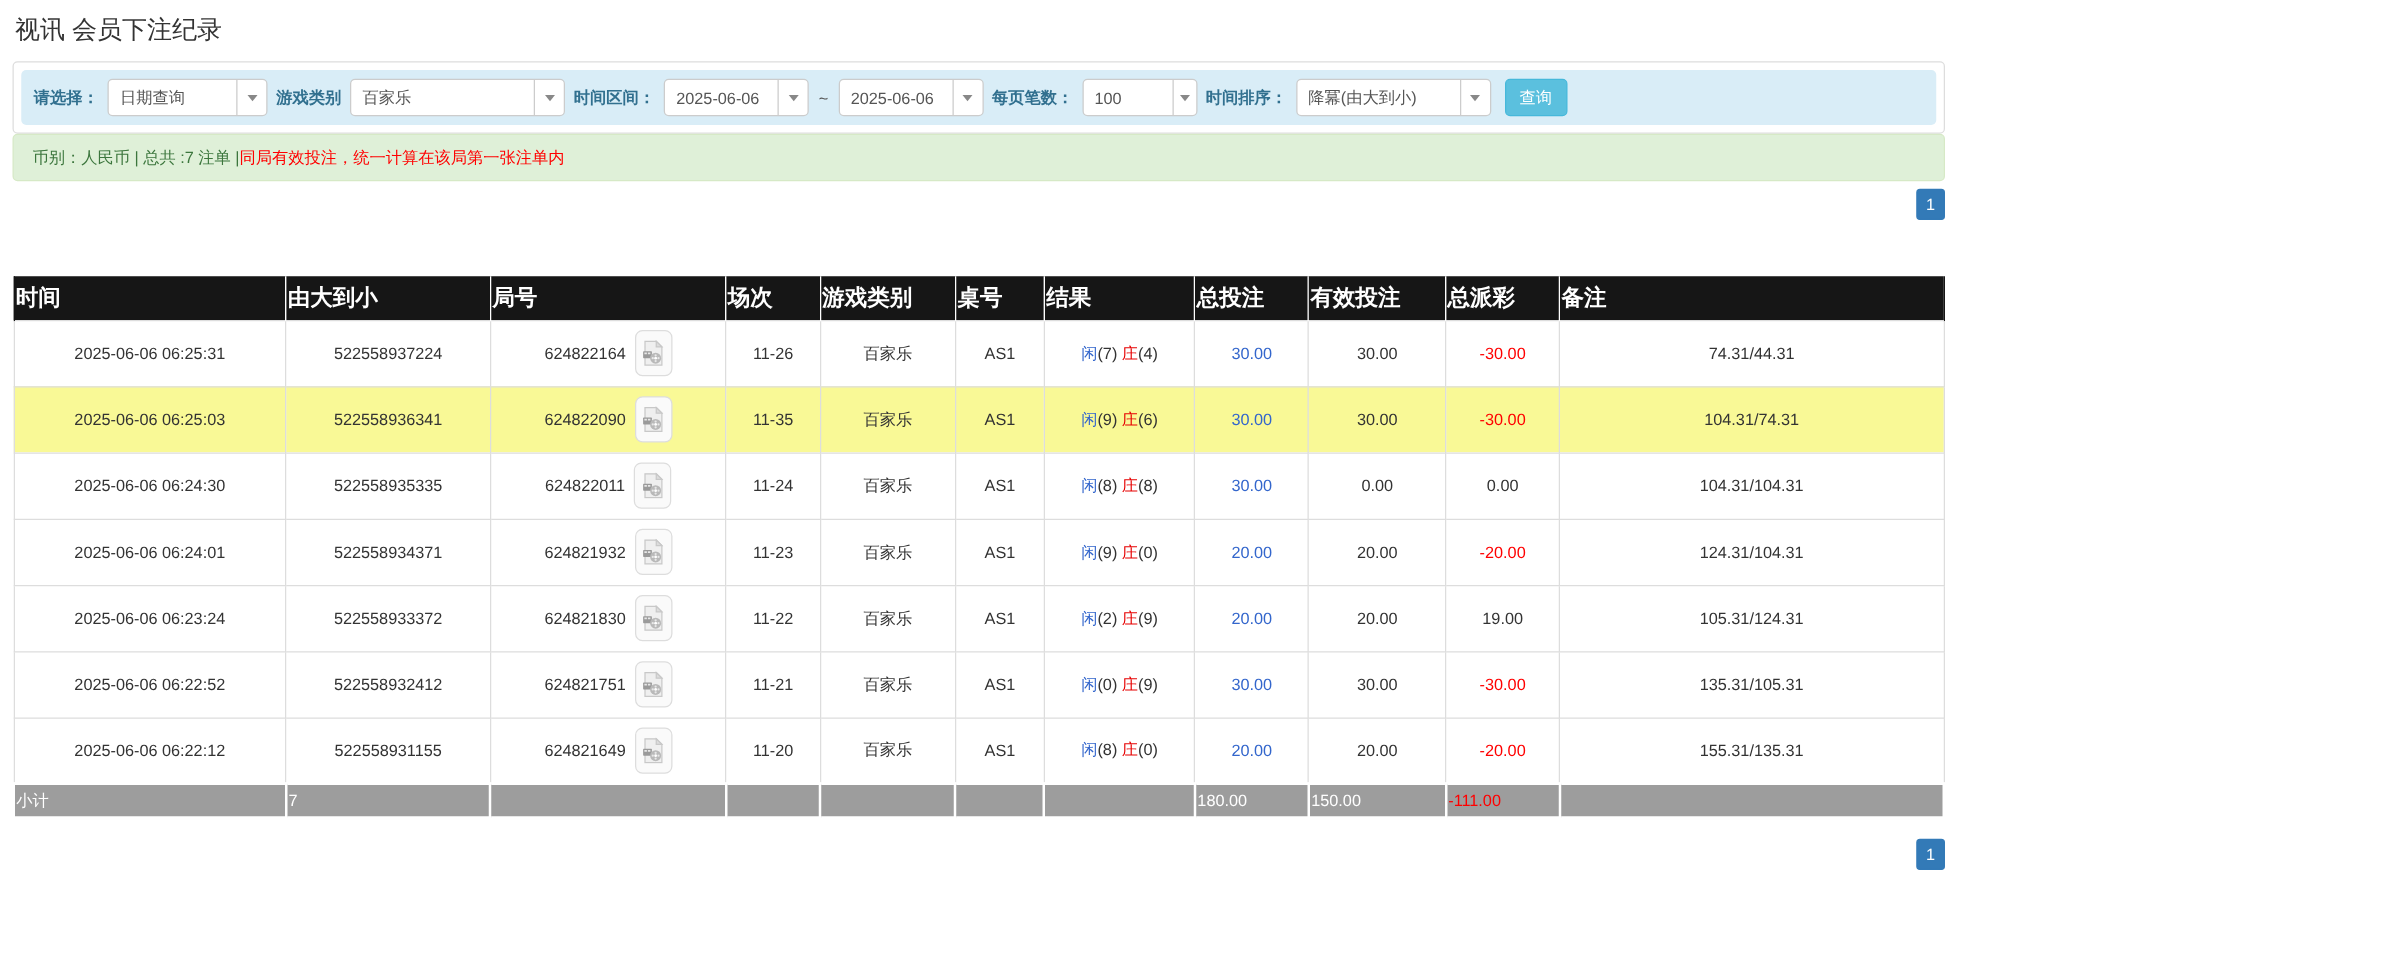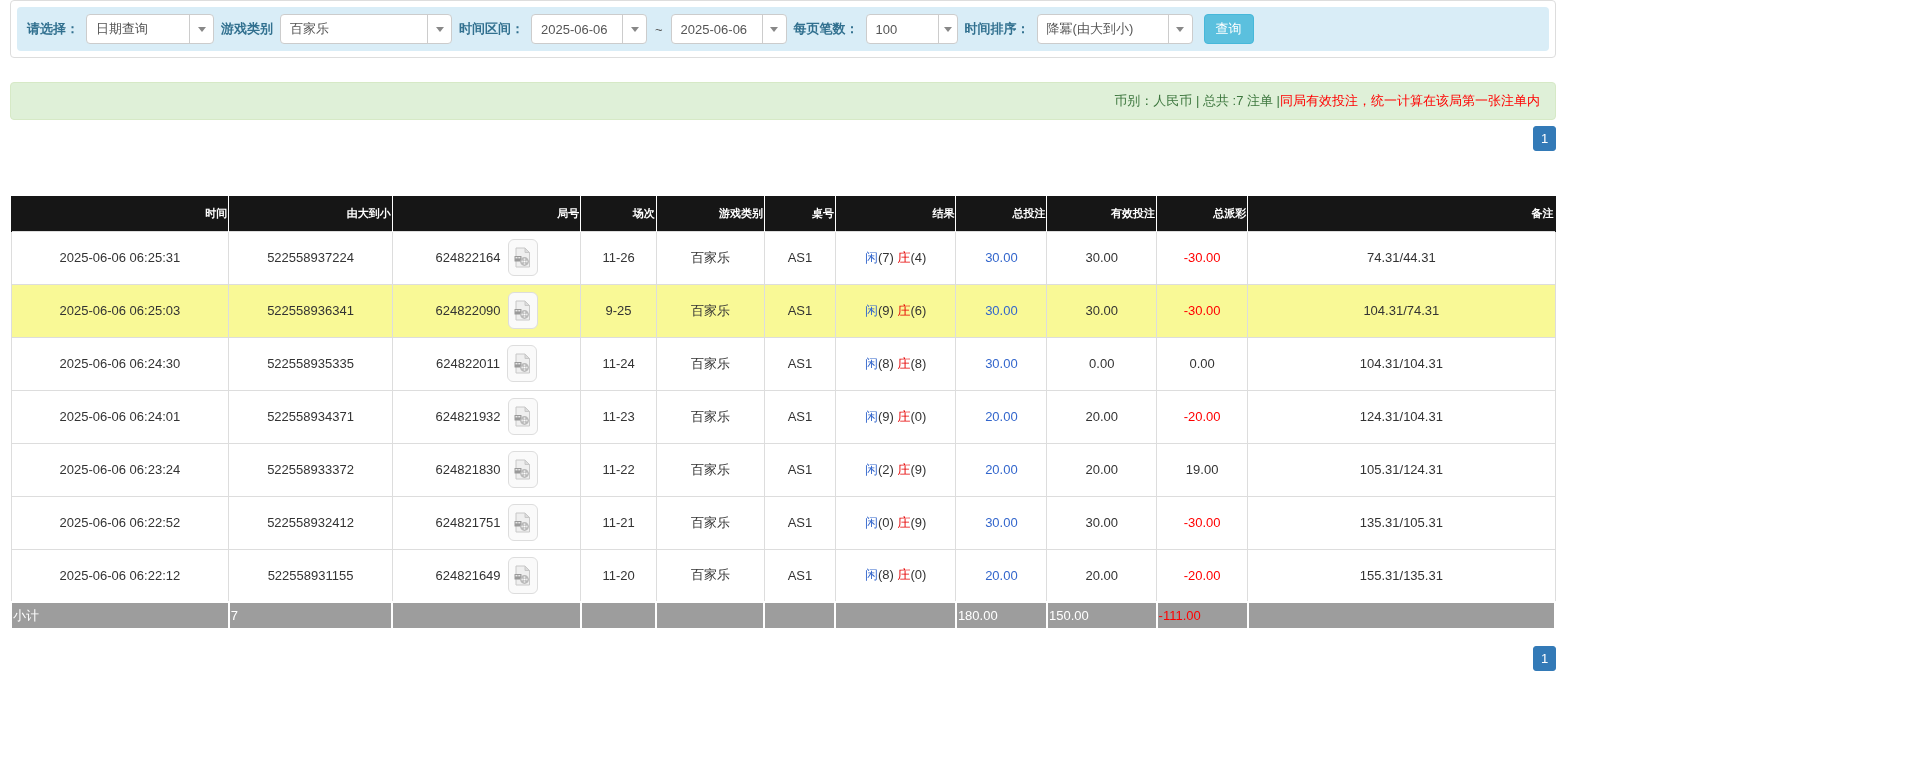--- a/index.html
+++ b/index.html
@@ -31,41 +31,41 @@
   .w-size { width: 92px; gap: 32px; } .w-sort { width: 156px; }
   .tilde { color: #555; padding: 0 1px; }
   .btn-search {
     background: #5bc0de; border: 1px solid #46b8da; color: #fff; border-radius: 4px;
     height: 30px; padding: 0 11px; font-size: 13px; cursor: pointer; margin-left: 4px;
     font-family: inherit;
   }
 
   
   .alert {
-    margin-top: 24px; background: #dff0d8; border: 1px solid #d6e9c6; border-radius: 4px;
-    padding: 9px 15px; display: flex; justify-content: flex-end; align-items: center;
+    background: #dff0d8; border: 1px solid #d6e9c6; border-radius: 4px;
+    padding: 9px 15px; display: flex; justify-content: flex-start; align-items: center;
     color: #3c763d;
   }
   .alert .note { color: #f00; }
 
   
   .pager { display: flex; justify-content: flex-end; }
   .pager.top { margin: 6px 0 45px; }
   .pager.bottom { margin-top: 16px; }
   .page-btn {
     min-width: 23px; height: 25px; background: #337ab7; color: #fff; border: 1px solid #337ab7;
     border-radius: 3px; font-size: 13px; cursor: pointer; padding: 0 6px; font-family: inherit;
   }
 
   
   table { width: 1546px; border-collapse: collapse; table-layout: fixed; }
   thead th {
-    background: #161616; color: #fff; font-weight: bold; font-size: 11px;
+    background: #161616; color: #fff; font-weight: bold; font-size: 18px;
     height: 35px; border-left: 1px solid #fff; border-right: 1px solid #fff;
-    text-align: right;
+    text-align: left;
   }
   thead th:first-child { border-left: 1px solid #161616; }
   thead th:last-child { border-right: 1px solid #161616; }
   tbody td {
     height: 53px; text-align: center; border: 1px solid #ddd; background: #fff;
     color: #333; font-size: 13px;
   }
   tr.highlight td { background: #f9f996; }
   .round-wrap { display: inline-flex; align-items: center; gap: 7px; }
   .video-btn {
@@ -81,20 +81,21 @@
   tfoot td {
     background: #9d9d9d; color: #fff; height: 27px; text-align: left;
     border: 2px solid #fff; font-size: 13px;
   }
 </style>
 </head>
 <body>
 
 <div class="content">
 
+  <div class="page-title">视讯 会员下注纪录</div>
 
   <div class="filter-panel">
     <div class="filter-bar">
       <span class="flabel">请选择：</span>
       <span class="combo w-select">
         <span class="combo-text">日期查询</span>
         <span class="caret-box">
             <span class="caret"></span>
           </span>
       </span>
@@ -235,21 +236,21 @@
             <circle cx="10.5" cy="14.5" r="4.4" fill="#b9b9b9"></circle>
             <circle cx="10.5" cy="14.5" r="1.1" fill="#fff"></circle>
             <circle cx="10.5" cy="12.2" r="0.9" fill="#e8e8e8"></circle>
             <circle cx="10.5" cy="16.8" r="0.9" fill="#e8e8e8"></circle>
             <circle cx="8.2" cy="14.5" r="0.9" fill="#e8e8e8"></circle>
             <circle cx="12.8" cy="14.5" r="0.9" fill="#e8e8e8"></circle>
           </svg>
         </span>
       </span>
     </td>
-    <td>9-25</td>
+    <td>11-35</td>
     <td>百家乐</td>
     <td>AS1</td>
     <td>
       <span class="player-label">闲</span><span>(9)</span>
       <span class="banker-label">庄</span><span>(6)</span>
     </td>
     <td>
       <a class="bet-link">30.00</a>
     </td>
     <td>30.00</td>

